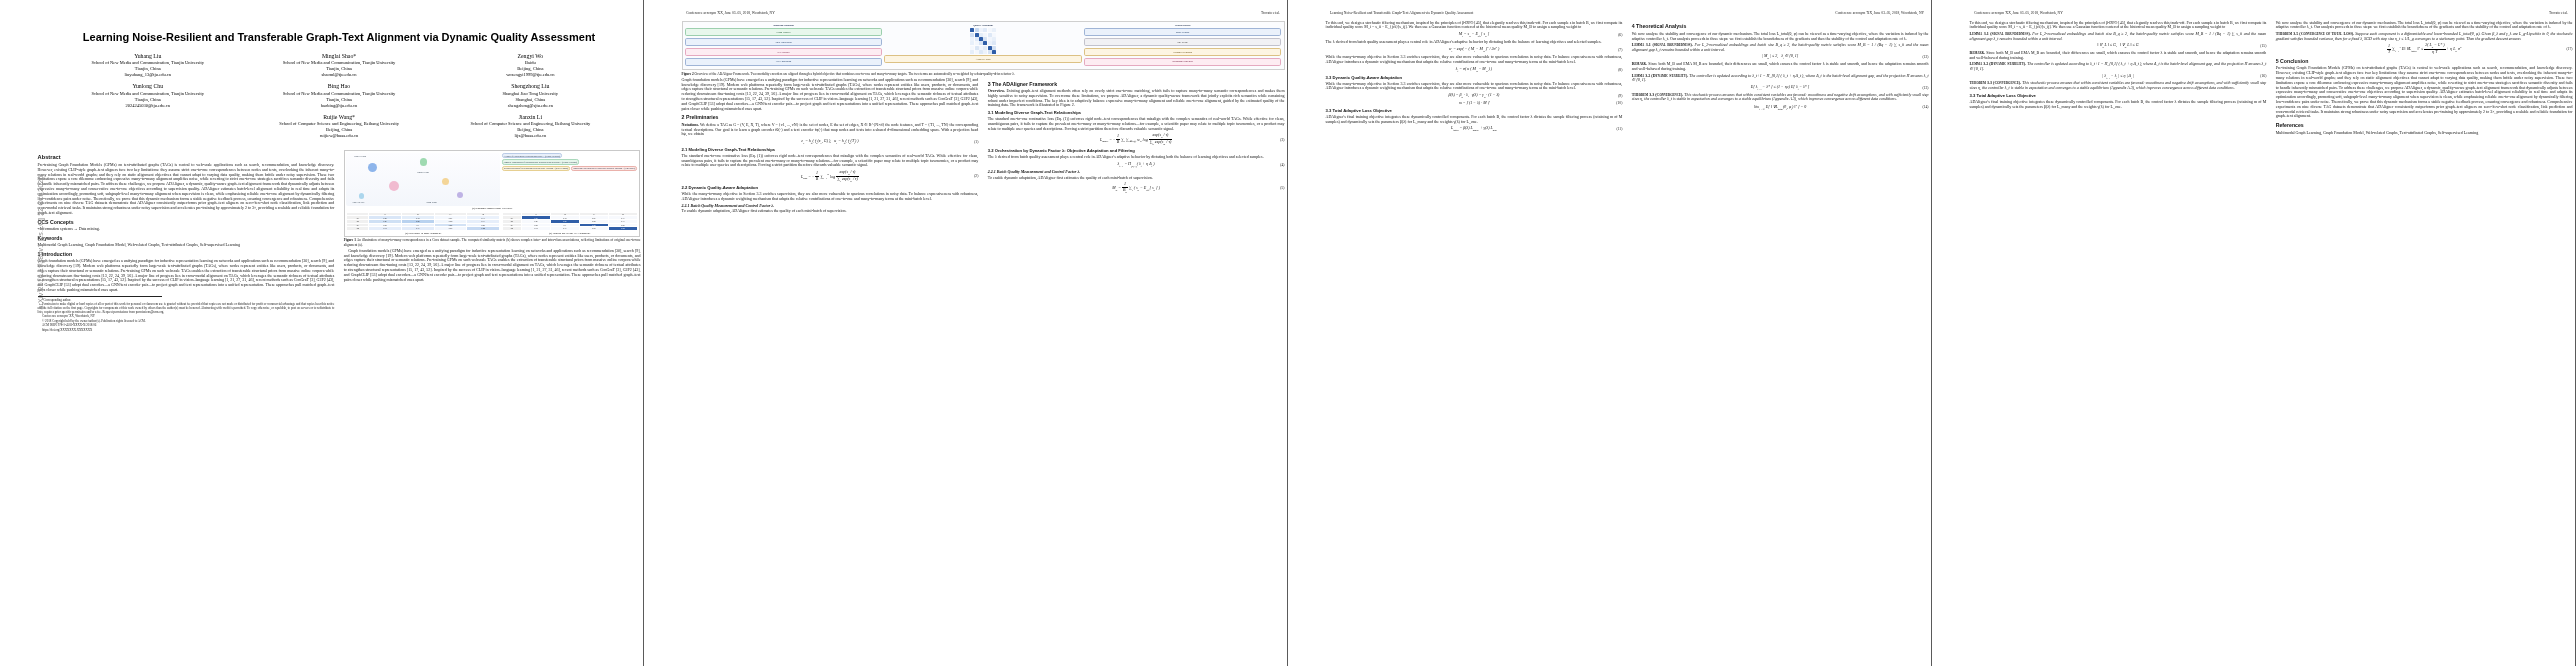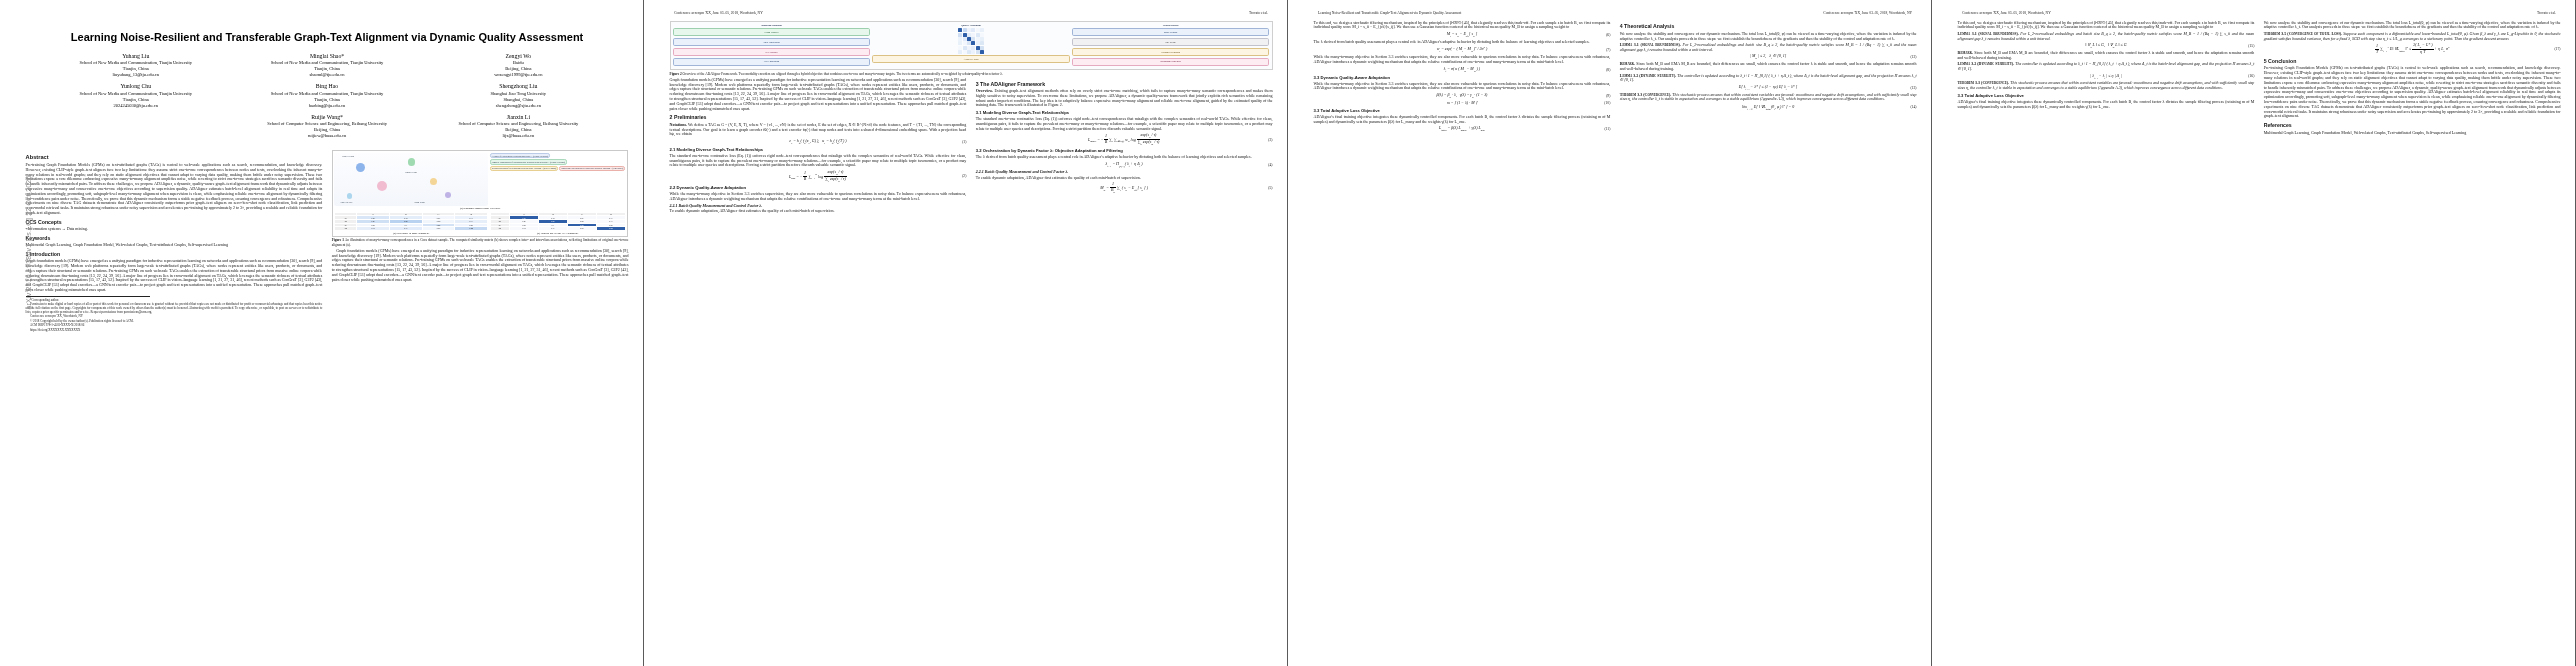--- a/index.html
+++ b/index.html
@@ -24,21 +24,21 @@
     position: relative;
     background: #ffffff;
     width: 644px;
     height: 667px;
     overflow: hidden;
     flex: 0 0 auto;
     border-right: 0.6px solid #5a5a5a;
   }
   .page-inner {
     position: absolute;
-    left: 0; top: 0;
+    left: 12px; top: 0;
     width: 100%; height: 100%;
     padding: 12.2px 14.5px 5.6px 25.6px;
   }
 
   
   .arxiv-stamp {
     position: absolute;
     left: -83px;
     top: 239px;
     width: 222px;

